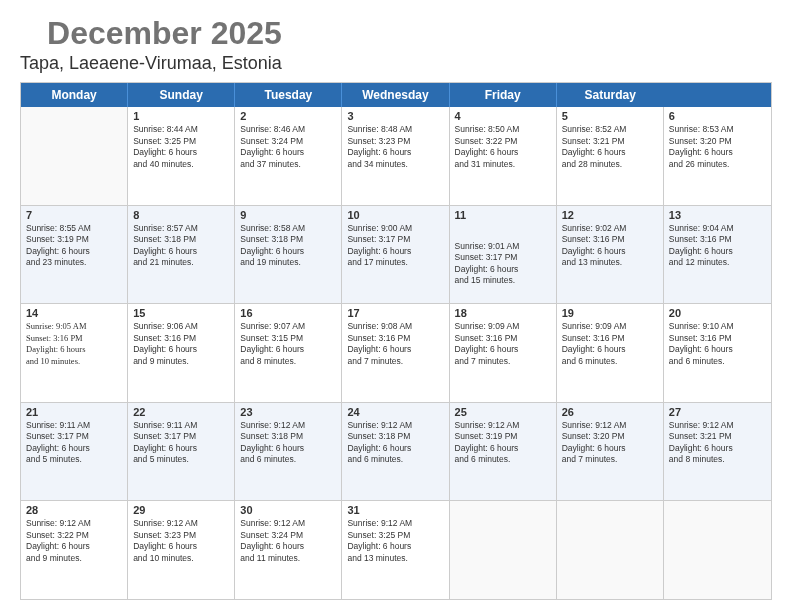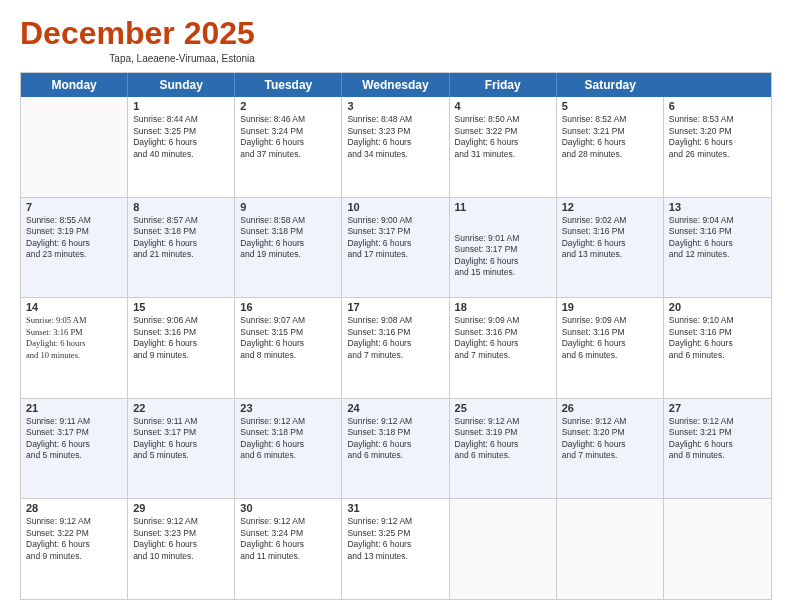--- a/index.html
+++ b/index.html
@@ -27,25 +27,25 @@
       display: flex;
       align-items: center;
       gap: 4px;
     }
     .title-block {
       text-align: right;
     }
     .main-title {
       font-size: 32px;
       font-weight: bold;
-      color: #c2410c;
+      color: #737373;
       line-height: 1.1;
     }
     .subtitle {
-      font-size: 10px;
+      font-size: 18px;
       color: #333;
       margin-top: 2px;
     }
     .calendar {
       flex: 1;
       display: flex;
       flex-direction: column;
       border: 1px solid #ccc;
     }
     .cal-header {

